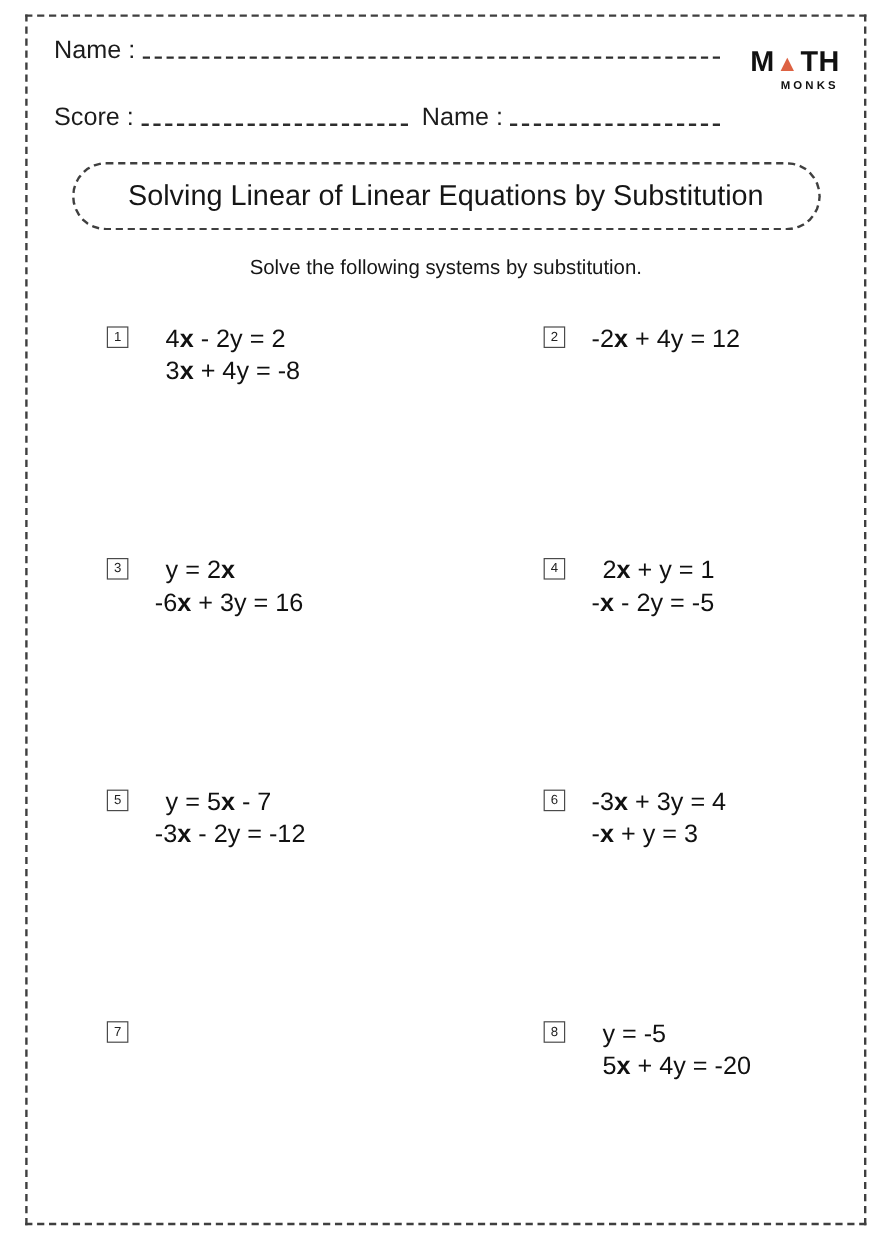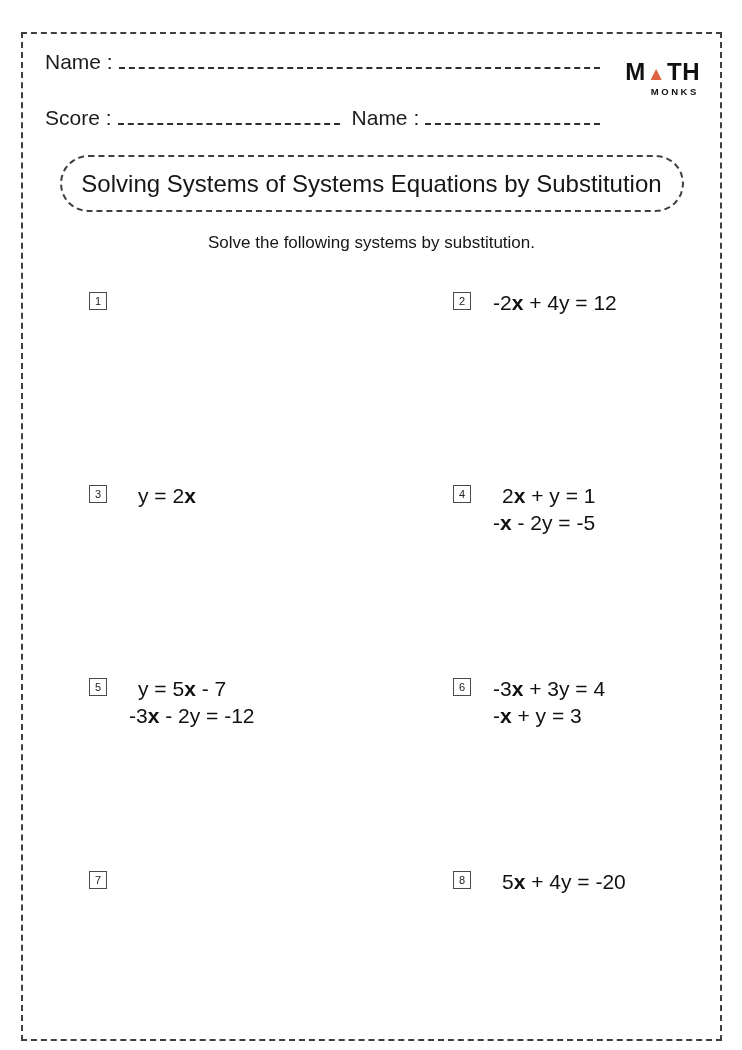--- a/index.html
+++ b/index.html
@@ -7,21 +7,21 @@
   body {
     width: 742px; height: 1050px;
     background: #ffffff;
     font-family: "Liberation Sans", sans-serif;
     color: #1c1c1c;
     position: relative;
     overflow: hidden;
   }
   .sheet {
     position: absolute;
-    left: 21px; top: 32px;
+    left: 21px; top: 12px;
     width: 701px; height: 1009px;
     border: 2px dashed #3f3f3f;
   }
 
   
   .header {
     display: flex;
     padding: 6px 20px 0 22px;
   }
   .header-left { flex: 1; }
@@ -153,42 +153,47 @@
       <div class="logo-top">
         <span>M</span>
         <span class="logo-triangle" style="color: rgb(221, 98, 67);">▲</span>
         <span>TH</span>
       </div>
       <div class="logo-bottom">MONKS</div>
     </div>
   </div>
 
   <div class="title-pill">
-    <span>Solving Systems of Systems Equations by Substitution</span>
+    <span>Solving Linear of Linear Equations by Substitution</span>
   </div>
 
   <p class="instruction">Solve the following systems by substitution.</p>
 
   <div class="problems">
 
     <div class="problem">
       <span class="num-box">1</span>
+      <div class="eqs">
+        <div class="eq-line">4<span class="bx">x</span> - 2y = 2</div>
+        <div class="eq-line">3<span class="bx">x</span> + 4y = -8</div>
+      </div>
     </div>
 
     <div class="problem">
       <span class="num-box">2</span>
       <div class="eqs">
         <div class="eq-line neg">-2<span class="bx">x</span> + 4y = 12</div>
       </div>
     </div>
 
     <div class="problem">
       <span class="num-box">3</span>
       <div class="eqs">
         <div class="eq-line">y = 2<span class="bx">x</span></div>
+        <div class="eq-line neg">-6<span class="bx">x</span> + 3y = 16</div>
       </div>
     </div>
 
     <div class="problem">
       <span class="num-box">4</span>
       <div class="eqs">
         <div class="eq-line">2<span class="bx">x</span> + y = 1</div>
         <div class="eq-line neg">-<span class="bx">x</span> - 2y = -5</div>
       </div>
     </div>
@@ -209,18 +214,19 @@
       </div>
     </div>
 
     <div class="problem">
       <span class="num-box">7</span>
     </div>
 
     <div class="problem">
       <span class="num-box">8</span>
       <div class="eqs">
+        <div class="eq-line">y = -5</div>
         <div class="eq-line">5<span class="bx">x</span> + 4y = -20</div>
       </div>
     </div>
 
   </div>
 </div>
 
 </body></html>

